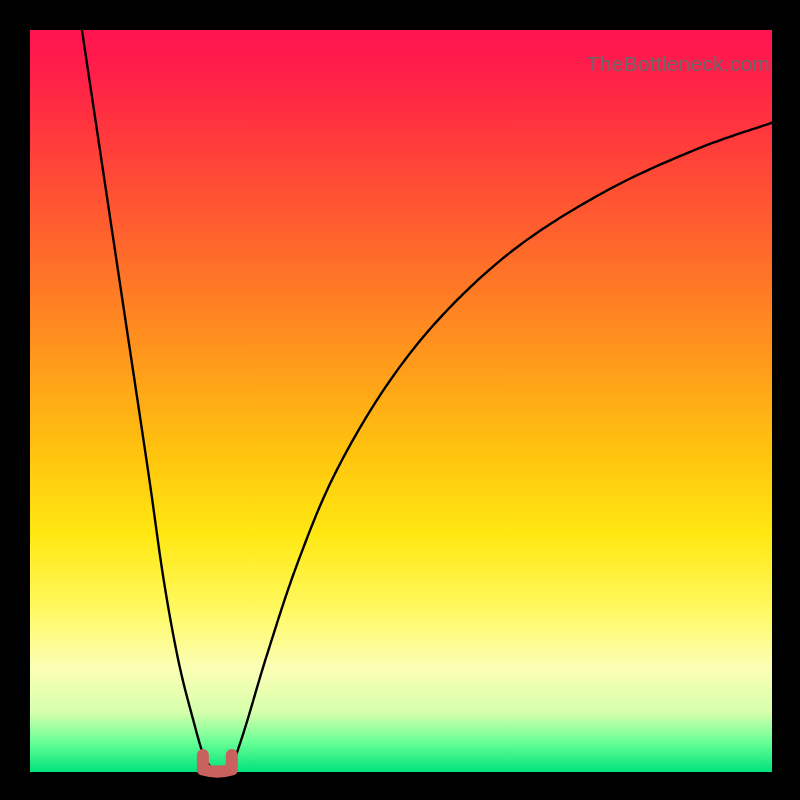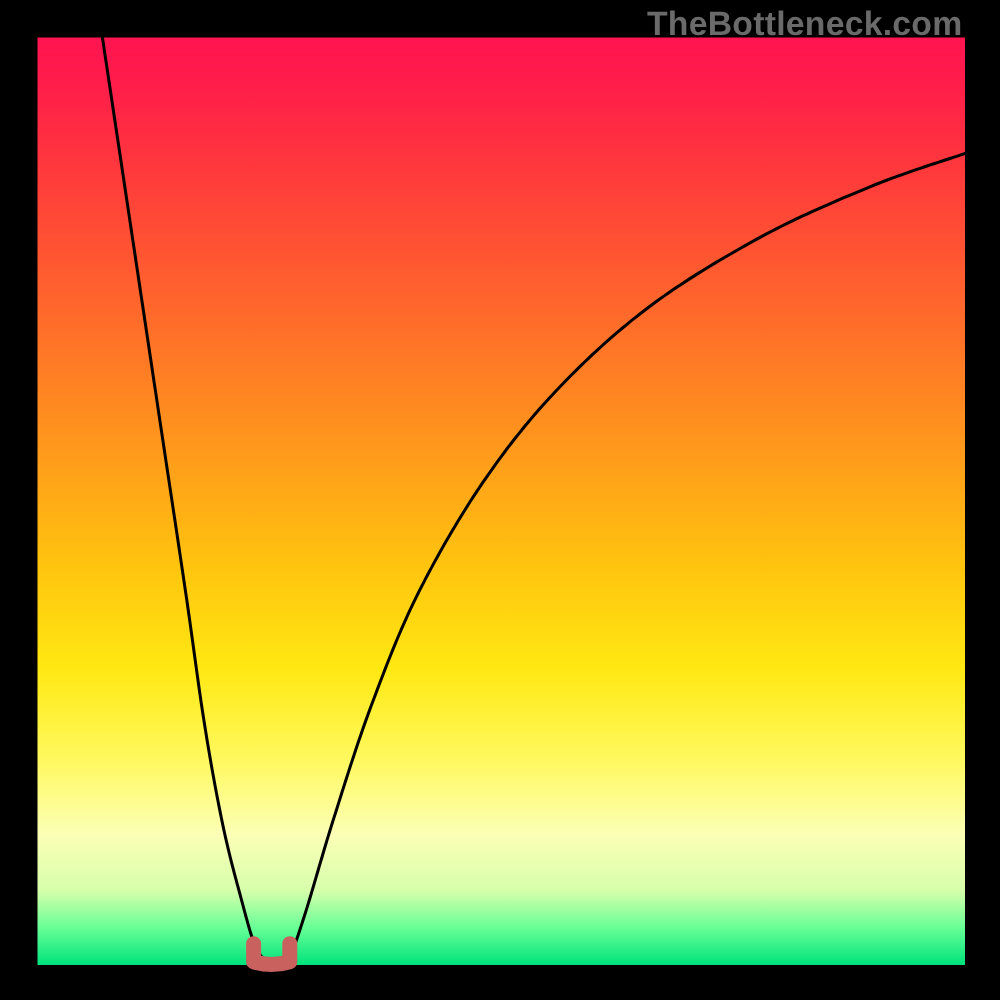--- a/index.html
+++ b/index.html
@@ -33,24 +33,25 @@
       #fff960 78%,
       #fbffb6 86%,
       #d6ffab 92%,
       #67ff96 96%,
       #00e27b 100%
     );
   }
   .watermark {
     position: absolute;
     color: #6a6a6a;
-    font-size: 27px;
-    font-weight: 700;
+    font-size: 21px;
+    font-weight: 400;
     letter-spacing: 0.2px;
     user-select: none;
+    margin-top: 48px;
   }
   svg.curves {
     position: absolute;
     top: 0;
     left: 0;
   }
 </style>
 </head>
 <body>
 

